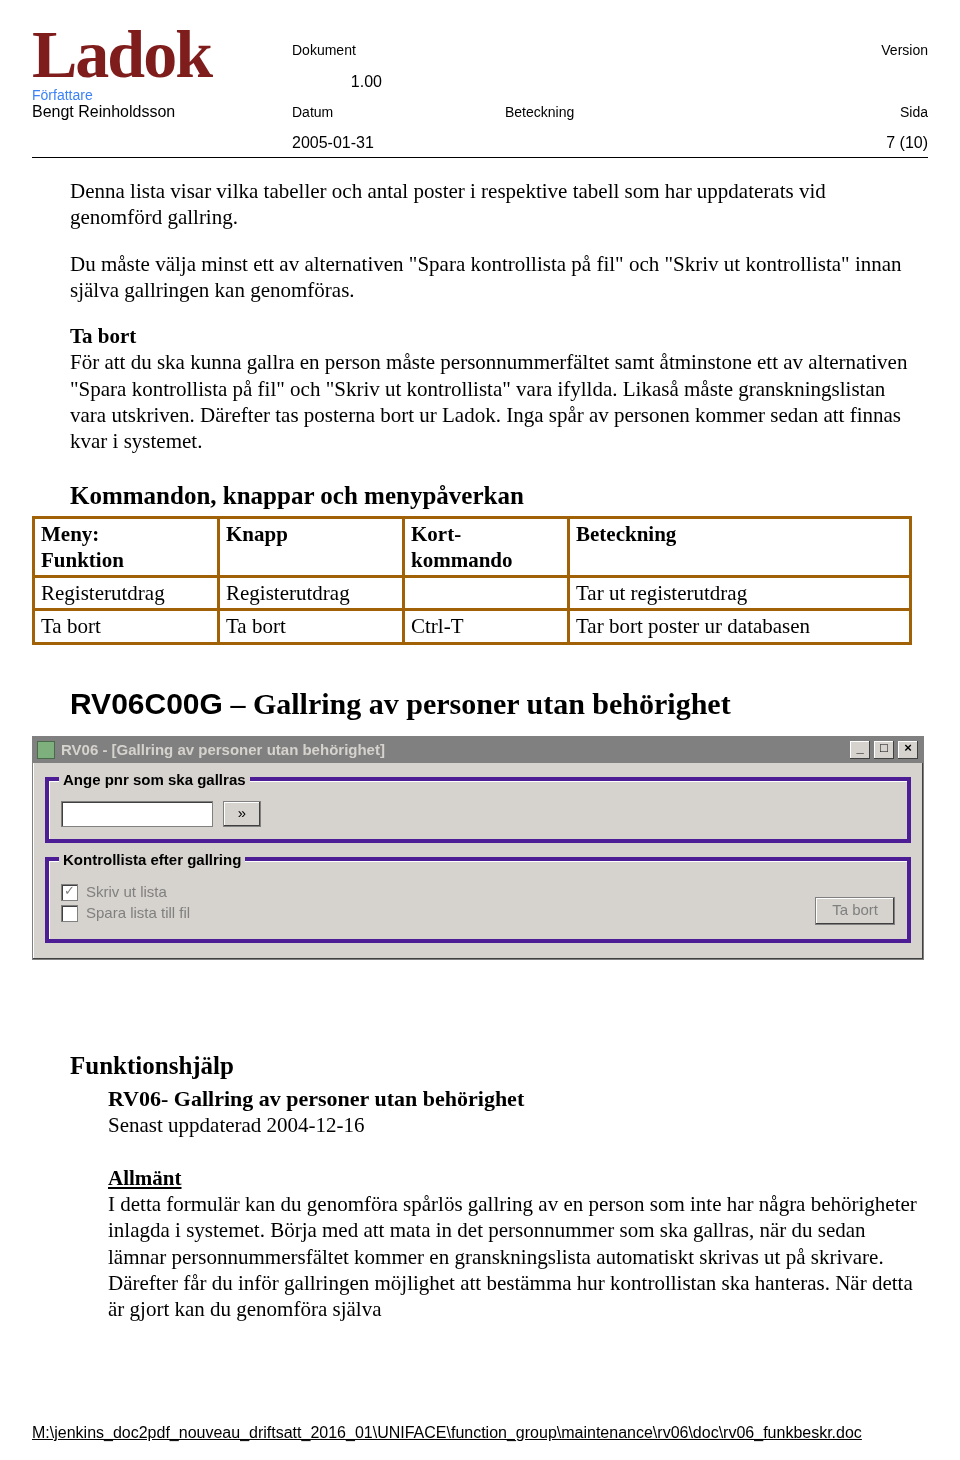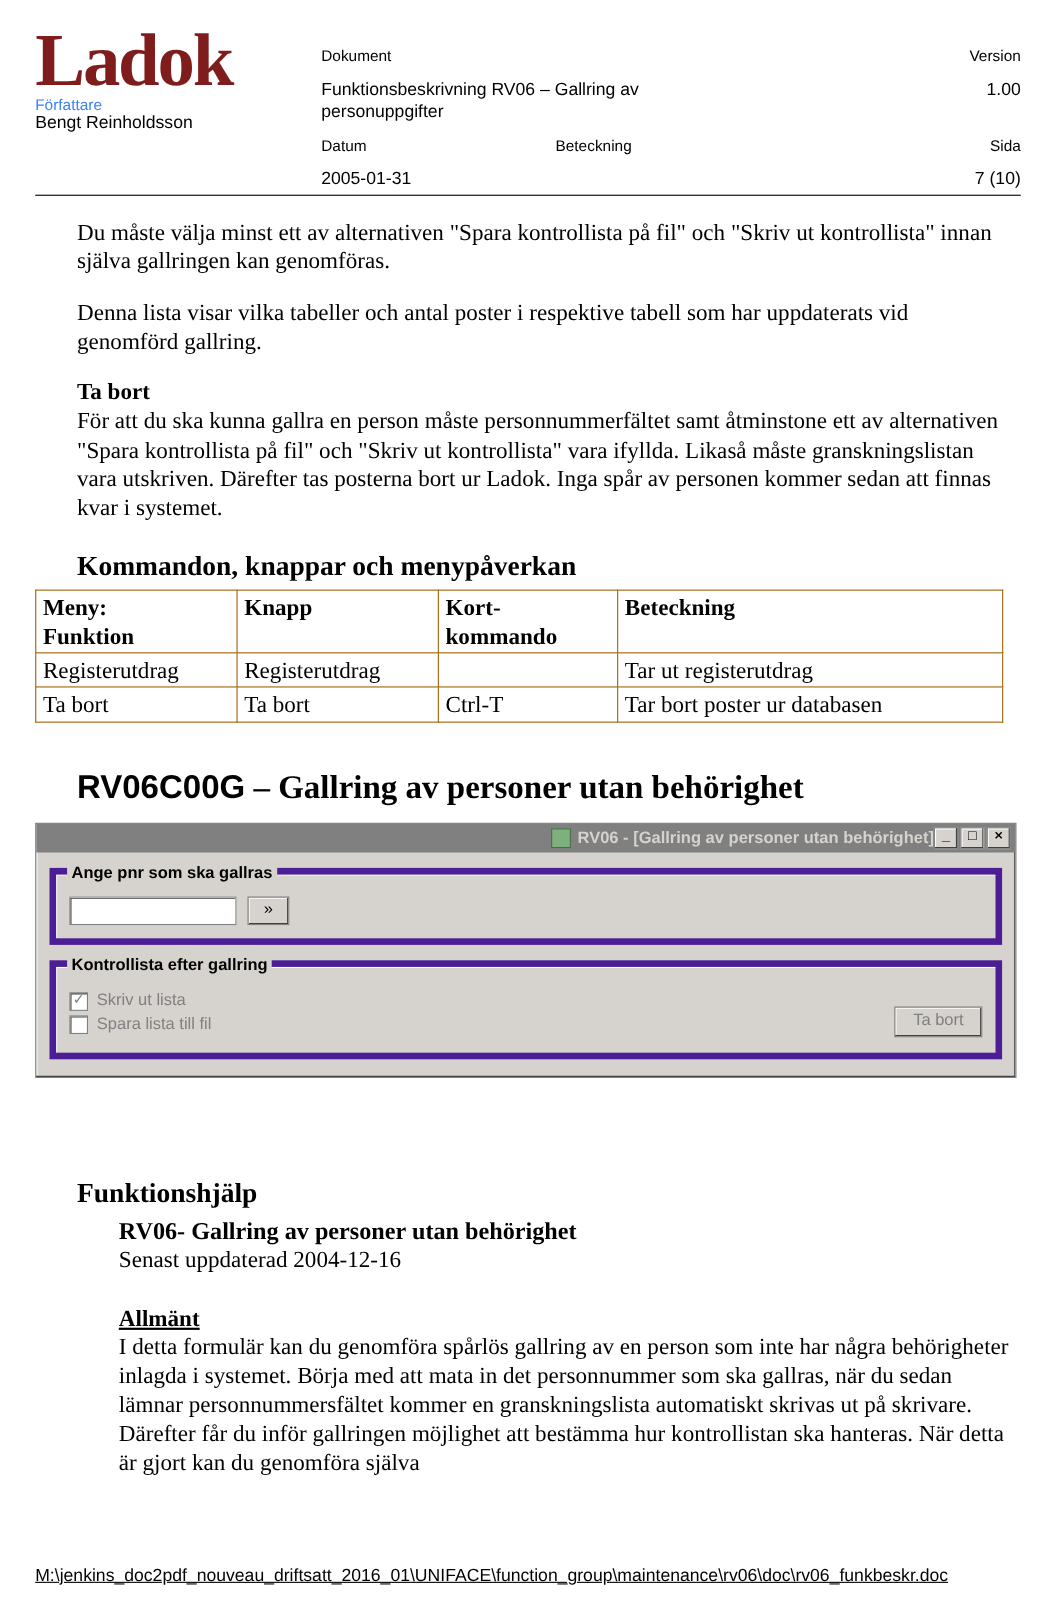--- a/index.html
+++ b/index.html
@@ -81,21 +81,21 @@
   }
 
   
   table.cmd {
     border-collapse:collapse;
     font-size:21px;
     margin-left:-38px;
     width:880px;
   }
   table.cmd td, table.cmd th {
-    border:1px solid #a16207;
+    border:3px solid #a16207;
     text-align:left;
     padding:2px 6px;
     font-weight:normal;
     vertical-align:top;
   }
   table.cmd th { font-weight:bold }
   table.cmd thead th { font-weight:bold }
 
   
   .app-window {
@@ -103,21 +103,21 @@
     margin:14px 0 14px -38px;
     font-family:Tahoma, Arial, sans-serif;
     font-size:15px;
     background:#d6d3ce;
     border:1px solid #808080;
     box-shadow:inset -1px -1px 0 #404040, inset 1px 1px 0 #fff;
   }
   .title-bar {
     display:flex;
     align-items:center;
-    justify-content:flex-end;
+    justify-content:space-between;
     background:#808080;
     color:#d6d3ce;
     padding:3px 4px;
     font-weight:bold;
   }
   .title-left { display:flex; align-items:center; gap:6px }
   .app-icon {
     width:16px;height:16px;background:#7db07d;
     border:1px solid #4a6b4a;
   }
@@ -128,21 +128,21 @@
     border:1px solid #808080;
     box-shadow:inset -1px -1px 0 #404040, inset 1px 1px 0 #fff;
     font-family:Arial;
     font-size:13px;
     line-height:14px;
     text-align:center;
     color:#000;
   }
   .group {
     margin:14px 12px 10px 12px;
-    border:6px solid #4c1d95;
+    border:4px solid #4c1d95;
     box-shadow:inset 1px 1px 0 #fff;
     padding:20px 12px 12px 12px;
     position:relative;
   }
   .group-title {
     position:absolute;
     top:-10px; left:10px;
     background:#d6d3ce;
     padding:0 4px;
     font-weight:bold;
@@ -228,39 +228,38 @@
       <div class="logo-title">Ladok</div>
       <div class="logo-sub">Författare</div>
       <div class="logo-val">Bengt Reinholdsson</div>
     </div>
     <div class="hdr-meta">
       <div class="meta-row">
         <div class="meta-mid1">Dokument</div>
         <div class="meta-right">Version</div>
       </div>
       <div class="meta-row vals">
-        <div class="meta-mid1">Funktionsbeskrivning RV06 – Gallring av personuppgifter</div>
         <div class="meta-right">1.00</div>
       </div>
       <div class="meta-row">
         <div class="meta-lbl">Datum</div>
         <div class="meta-mid1">Beteckning</div>
         <div class="meta-right">Sida</div>
       </div>
       <div class="meta-row vals">
         <div class="meta-lbl">2005-01-31</div>
         <div class="meta-mid1"></div>
         <div class="meta-right">7 (10)</div>
       </div>
     </div>
   </div>
 
   <div class="body">
+    <p>Denna lista visar vilka tabeller och antal poster i respektive tabell som har uppdaterats vid genomförd gallring.</p>
     <p>Du måste välja minst ett av alternativen "Spara kontrollista på fil" och "Skriv ut kontrollista" innan själva gallringen kan genomföras.</p>
-    <p>Denna lista visar vilka tabeller och antal poster i respektive tabell som har uppdaterats vid genomförd gallring.</p>
 
     <p>
       <span class="sub-h">Ta bort</span><br>
       <span>För att du ska kunna gallra en person måste personnummerfältet samt åtminstone ett av alternativen "Spara kontrollista på fil" och "Skriv ut kontrollista" vara ifyllda. Likaså måste granskningslistan vara utskriven. Därefter tas posterna bort ur Ladok. Inga spår av personen kommer sedan att finnas kvar i systemet.</span>
     </p>
 
     <h2 class="section" style="margin-left:-38px">Kommandon, knappar och menypåverkan</h2>
 
     <table class="cmd">
       <thead>

